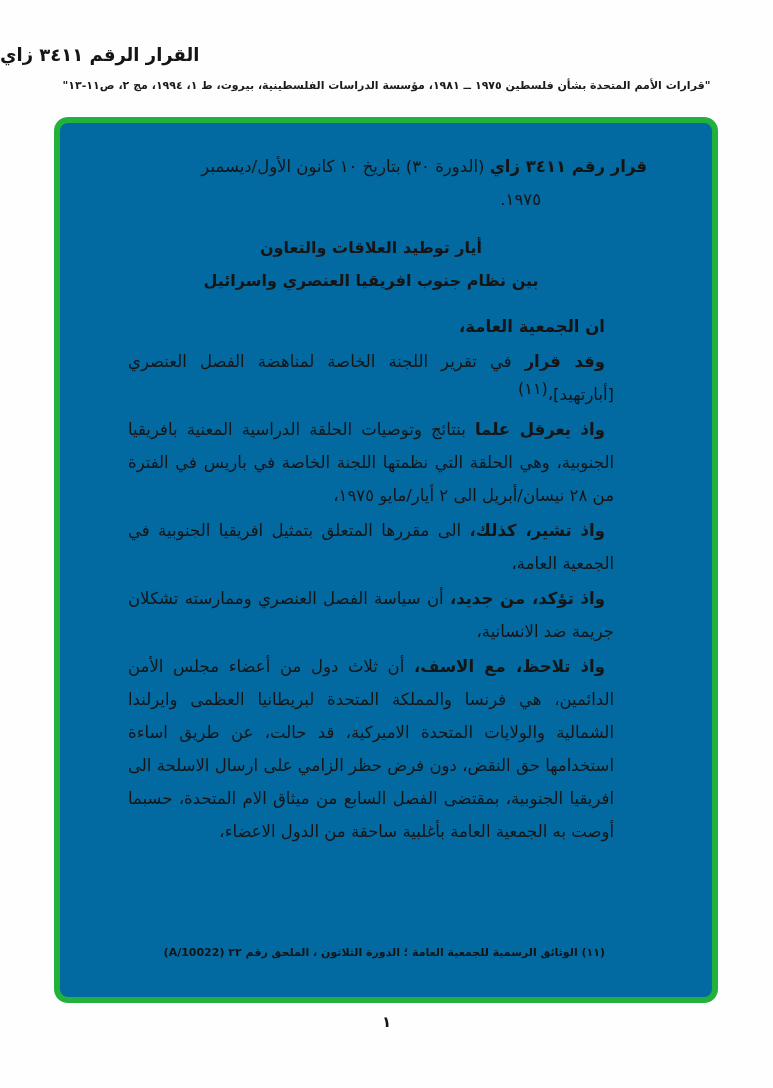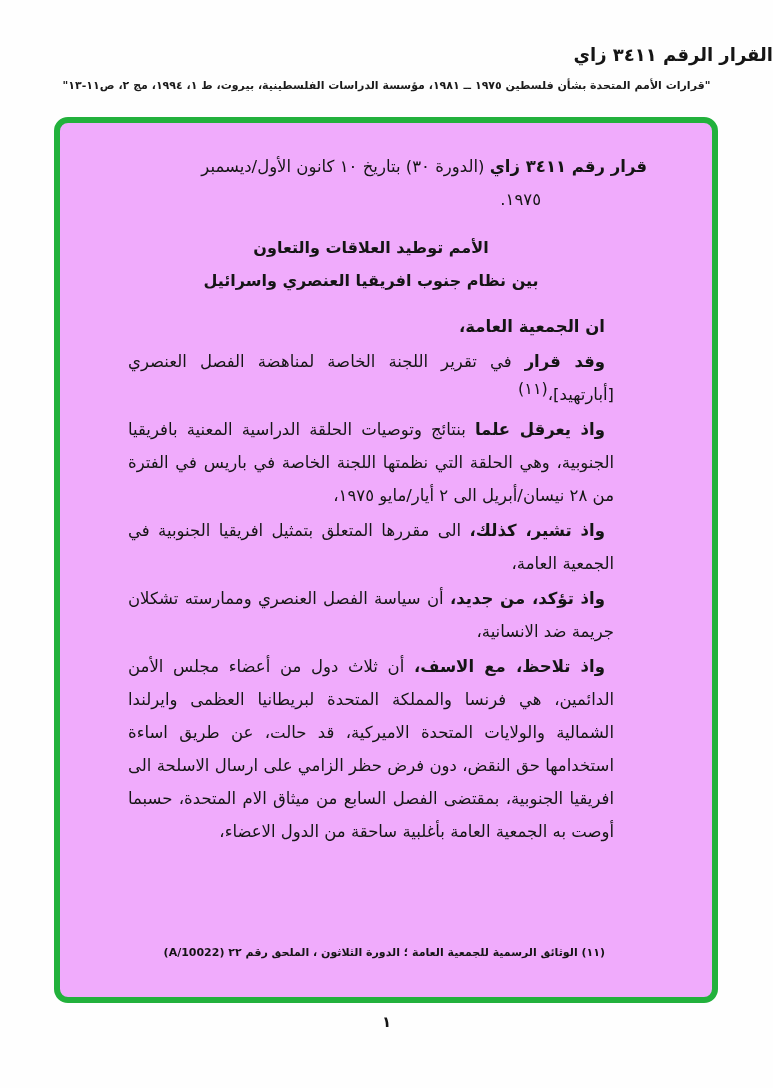--- a/index.html
+++ b/index.html
@@ -18,21 +18,21 @@
   .page {
     position: absolute;
     inset: 0;
     background: #fefefe;
   }
   .doc-title {
     position: absolute;
     top: 44px;
     left: 0;
     width: 100%;
-    text-align: right;
+    text-align: left;
     direction: rtl;
     font-size: 18px;
     font-weight: bold;
     letter-spacing: 0.5px;
   }
   .source-line {
     position: absolute;
     top: 79px;
     left: 0;
     width: 100%;
@@ -44,21 +44,21 @@
   }
   .frame {
     position: absolute;
     left: 54px;
     top: 117px;
     width: 652px;   
     height: 874px;  
     border: 6px solid #701a75;
     border-radius: 14px;
     overflow: hidden;
-    background: #f0abfc;
+    background: #0369a1;
   }
   .content {
     direction: rtl;
     margin: 27px 98px 0 68px; 
     font-size: 16.5px;
     line-height: 33px;
   }
   .intro-line1 {
     text-align: right;
     margin-left: -10px;
@@ -118,21 +118,21 @@
 
   <div class="source-line">"قرارات الأمم المتحدة بشأن فلسطين ١٩٧٥ ــ ١٩٨١، مؤسسة الدراسات الفلسطينية، بيروت، ط ١، ١٩٩٤، مج ٢، ص١١-١٣"</div>
 
   <div class="frame" style="border-color: rgb(34, 177, 60);">
     <div class="content">
 
       <div class="intro-line1"><span class="lead">قرار رقم ٣٤١١ زاي</span><span> (الدورة ٣٠) بتاريخ ١٠ كانون الأول/ديسمبر</span></div>
       <div class="intro-line2">١٩٧٥.</div>
 
       <div class="section-heading">
-        <div>الأمم توطيد العلاقات والتعاون</div>
+        <div>أيار توطيد العلاقات والتعاون</div>
         <div>بين نظام جنوب افريقيا العنصري واسرائيل</div>
       </div>
 
       <div class="body-text">
         <p><span class="lead">ان الجمعية العامة،</span><span></span></p>
         <p><span class="lead">وقد قرار</span><span> في تقرير اللجنة الخاصة لمناهضة الفصل العنصري [أبارتهيد]،</span><sup>(١١)</sup></p>
         <p><span class="lead">واذ يعرقل علما</span><span> بنتائج وتوصيات الحلقة الدراسية المعنية بافريقيا الجنوبية، وهي الحلقة التي نظمتها اللجنة الخاصة في باريس في الفترة من ٢٨ نيسان/أبريل الى ٢ أيار/مايو ١٩٧٥،</span></p>
         <p><span class="lead">واذ تشير، كذلك،</span><span> الى مقررها المتعلق بتمثيل افريقيا الجنوبية في الجمعية العامة،</span></p>
         <p><span class="lead">واذ تؤكد، من جديد،</span><span> أن سياسة الفصل العنصري وممارسته تشكلان جريمة ضد الانسانية،</span></p>
         <p><span class="lead">واذ تلاحظ، مع الاسف،</span><span> أن ثلاث دول من أعضاء مجلس الأمن الدائمين، هي فرنسا والمملكة المتحدة لبريطانيا العظمى وايرلندا الشمالية والولايات المتحدة الاميركية، قد حالت، عن طريق اساءة استخدامها حق النقض، دون فرض حظر الزامي على ارسال الاسلحة الى افريقيا الجنوبية، بمقتضى الفصل السابع من ميثاق الام المتحدة، حسبما أوصت به الجمعية العامة بأغلبية ساحقة من الدول الاعضاء،</span></p>

